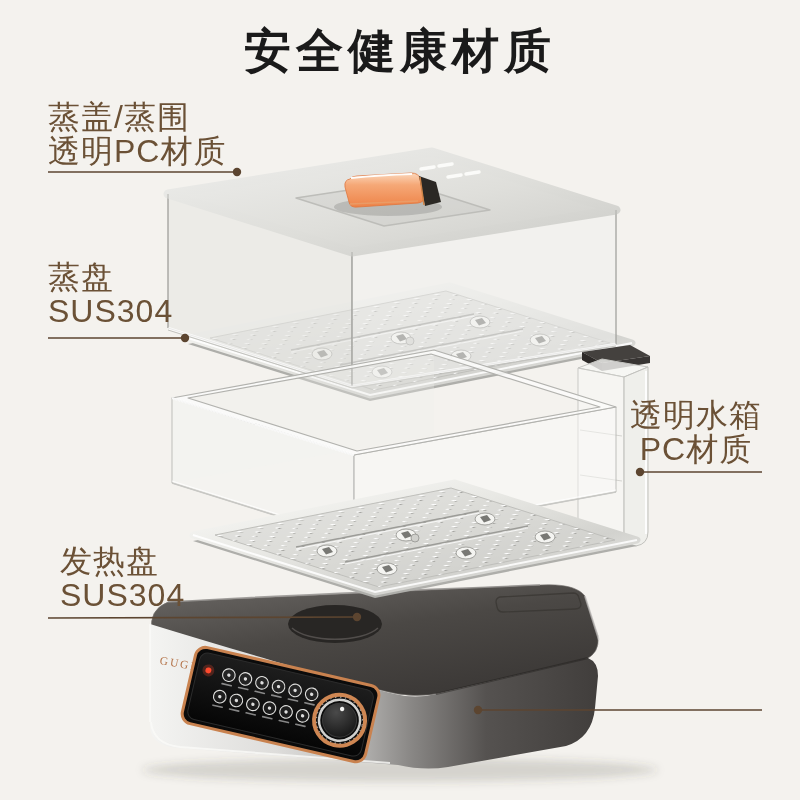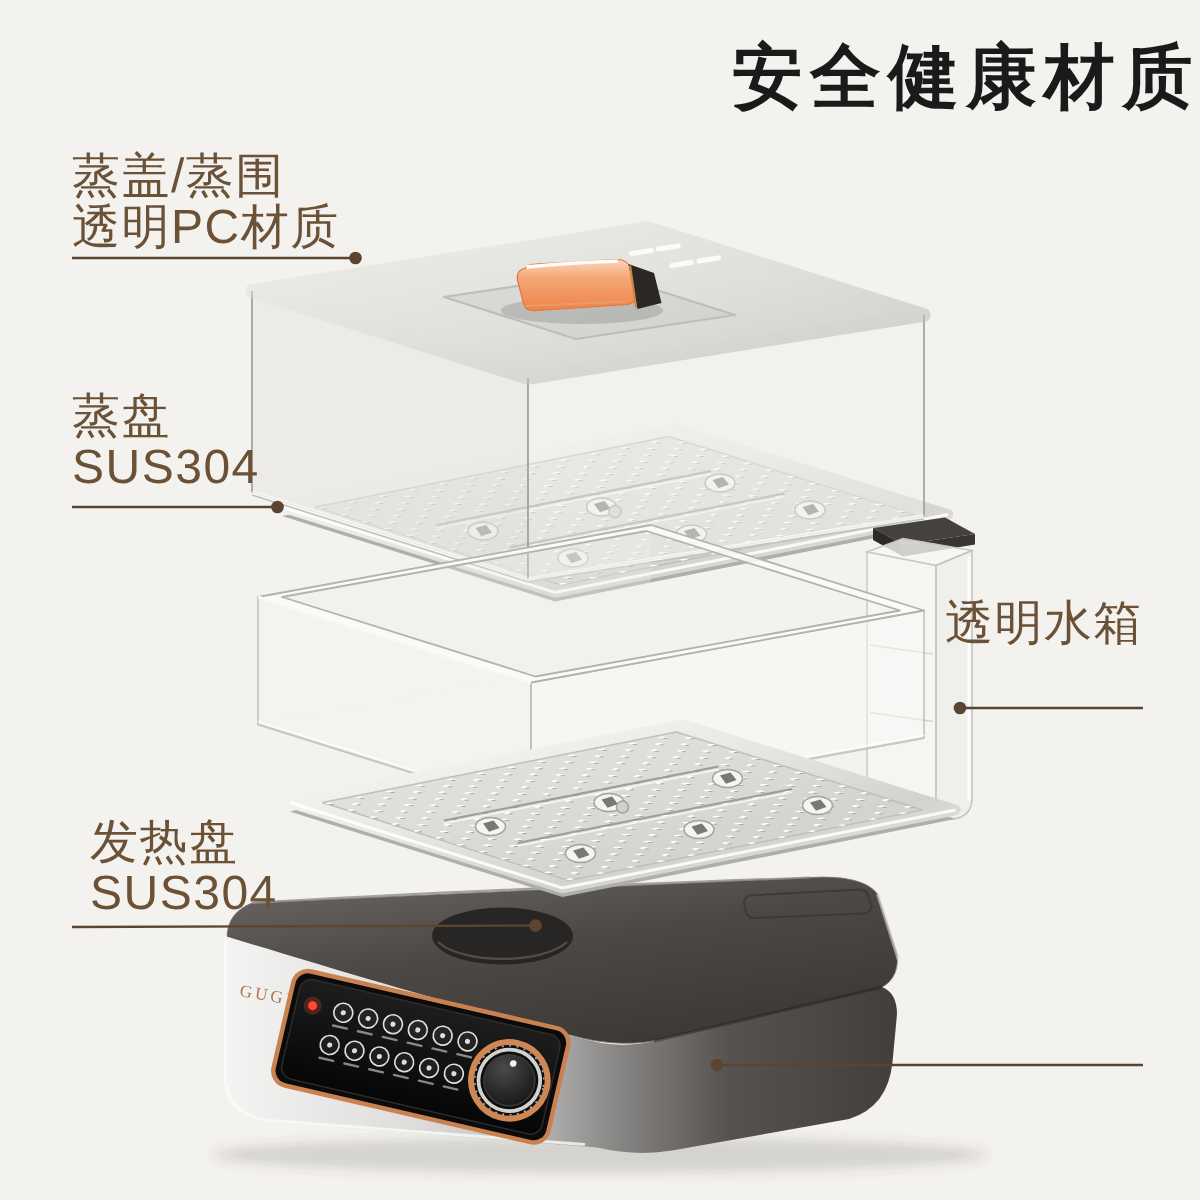--- a/index.html
+++ b/index.html
@@ -4,21 +4,21 @@
 <style>
   html,body{margin:0;padding:0}
   body{
     width:800px;height:800px;overflow:hidden;
     background:#f4f2ee;
     font-family:"Liberation Sans",sans-serif;
   }
   .stage{position:relative;width:800px;height:800px}
   .stage > svg{position:absolute;left:0;top:0}
   .title{
-    position:absolute;top:20px;left:0;width:800px;text-align:right;
+    position:absolute;top:20px;left:0;width:800px;text-align:center;
     font-family:"Liberation Serif",serif;font-weight:700;
     font-size:47px;letter-spacing:5px;color:#1a1a1a;margin:0;
   }
   .callout{
     position:absolute;color:#6b5136;font-size:32px;line-height:34px;
     font-weight:500;letter-spacing:1px;white-space:nowrap;
   }
   .callout .l2{display:block}
   .co-right{text-align:center}
   #co-lid{left:48px;top:100px}
@@ -263,19 +263,20 @@
   <div class="callout" id="co-lid">
     <span class="l1">蒸盖/蒸围</span>
     <span class="l2">透明PC材质</span>
   </div>
   <div class="callout" id="co-tray">
     <span class="l1">蒸盘</span>
     <span class="l2">SUS304</span>
   </div>
   <div class="callout co-right" id="co-tank">
     <span class="l1">透明水箱</span>
+    <span class="l2">PC材质</span>
   </div>
   <div class="callout" id="co-plate">
     <span class="l1">发热盘</span>
     <span class="l2">SUS304</span>
   </div>
 
 </div>
 
 </body></html>

